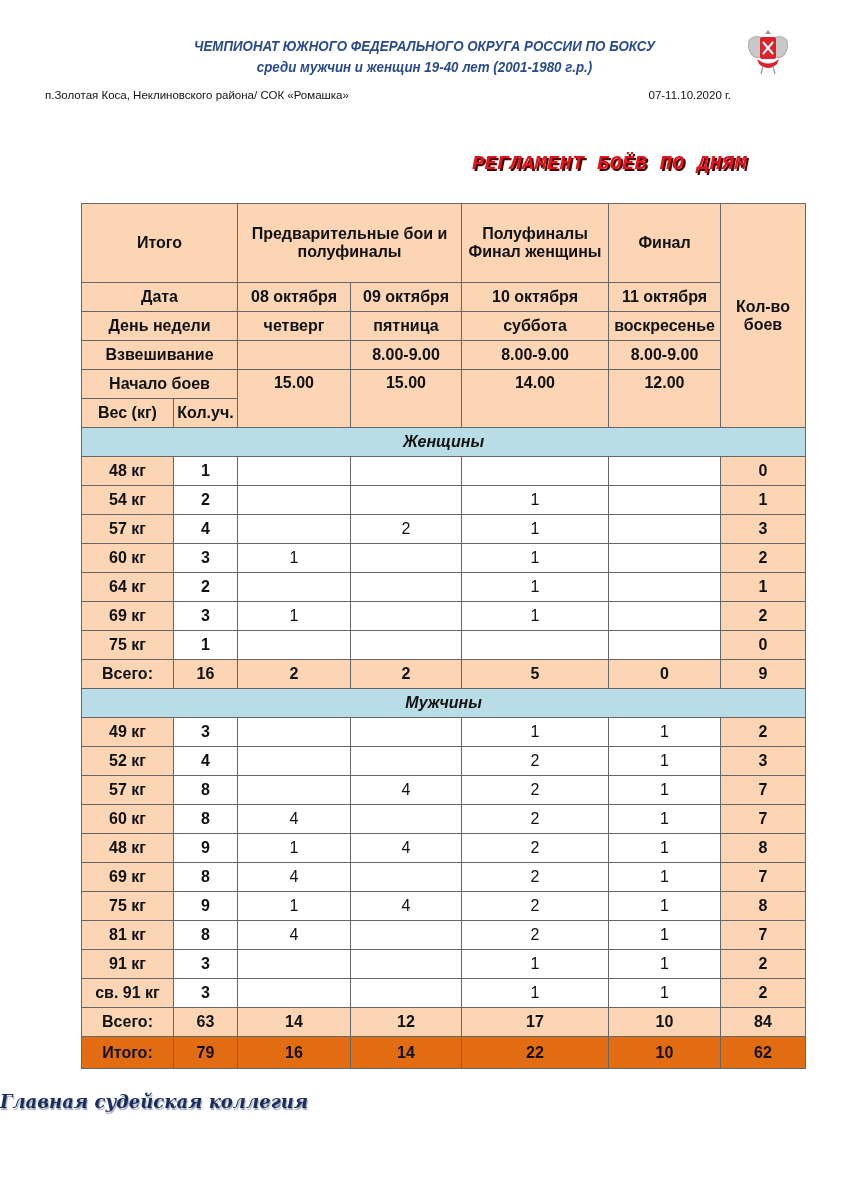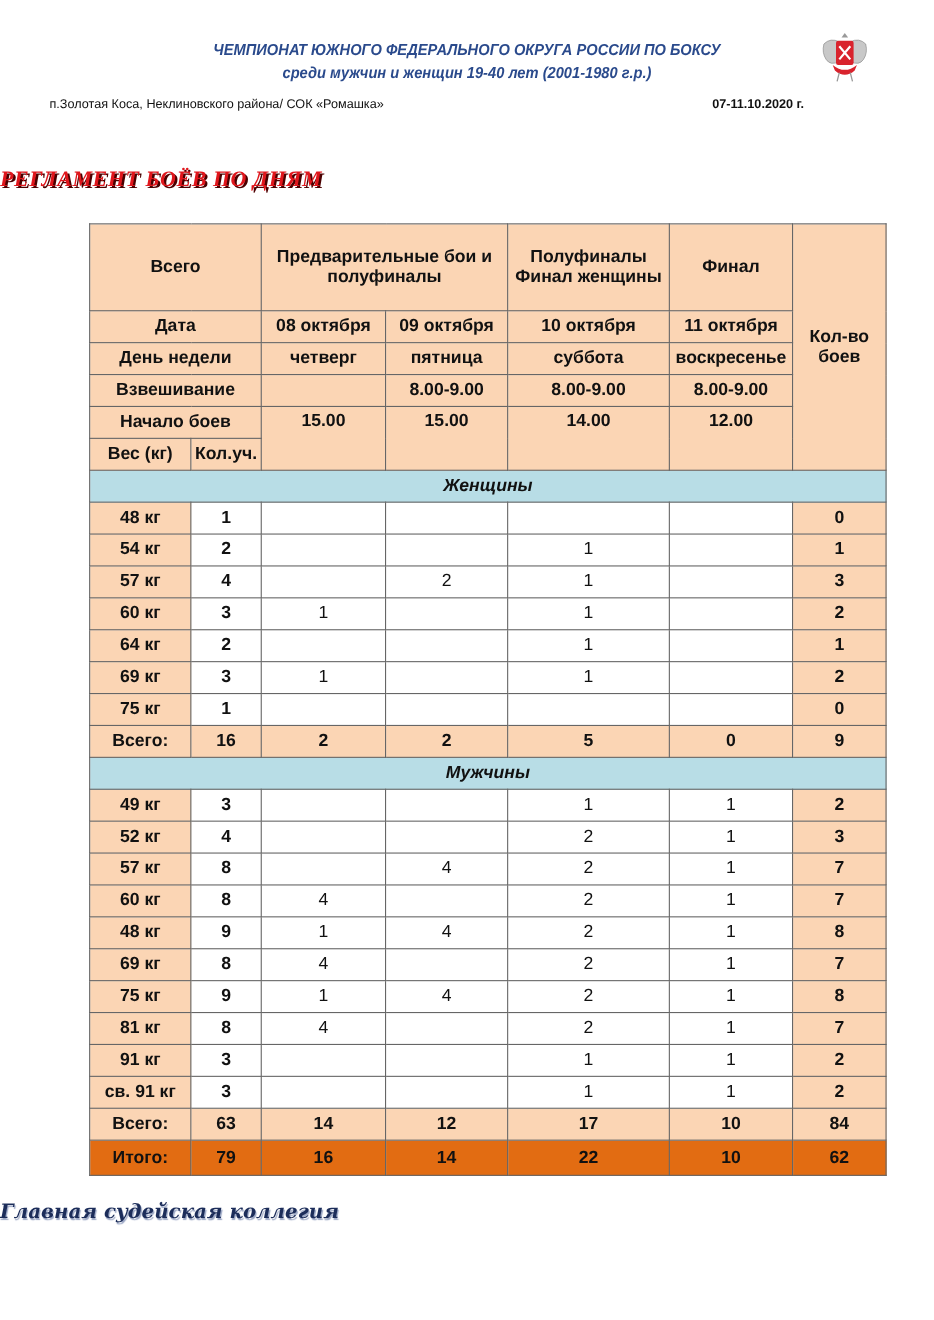--- a/index.html
+++ b/index.html
@@ -1,22 +1,22 @@
 <!DOCTYPE html>
 <html><head>
 <meta charset="utf-8">
 <style>
   html,body{margin:0;padding:0;background:#ffffff;}
   body{width:849px;height:1200px;position:relative;overflow:hidden;font-family:"Liberation Sans",sans-serif;color:#111;}
   .hdr-title{position:absolute;left:0;width:849px;top:38px;text-align:center;font-style:italic;font-weight:bold;color:#2a4a8c;font-size:14.5px;letter-spacing:0;transform:scaleX(0.92);}
   .hdr-sub{position:absolute;left:0;width:849px;top:59px;text-align:center;font-style:italic;font-weight:bold;color:#2a4a8c;font-size:14.5px;transform:scaleX(0.92);}
   .logo{position:absolute;left:745px;top:26px;width:46px;height:50px;}
   .place{position:absolute;left:45px;top:89px;font-size:11.5px;font-weight:normal;color:#111;}
-  .dates{position:absolute;right:118px;top:89px;font-size:11.5px;font-weight:bold;color:#111;margin-left:48px;}
-  .regl{position:absolute;left:0;width:747px;top:152px;text-align:left;font-family:Liberation Serif, serif;font-style:italic;font-weight:bold;font-size:20px;color:#e0161c;text-shadow:2px 2px 0 #4a0000;letter-spacing:0.5px;}
+  .dates{position:absolute;right:118px;top:89px;font-size:11.5px;font-weight:normal;color:#111;margin-left:48px;}
+  .regl{position:absolute;left:0;width:747px;top:152px;text-align:right;font-family:Liberation Mono, monospace;font-style:italic;font-weight:bold;font-size:20px;color:#e0161c;text-shadow:2px 2px 0 #4a0000;letter-spacing:0.5px;}
   .footer{position:absolute;left:0;width:849px;top:1091px;font-family:"DejaVu Serif",serif;font-style:italic;font-weight:bold;font-size:18px;color:#1c2d5a;text-shadow:1px 2px 1px #9aa6c4;}
   table.sched{position:absolute;left:81px;top:203px;width:724px;border-collapse:collapse;table-layout:fixed;}
   table.sched td{border:1px solid #666;text-align:center;vertical-align:middle;padding:0;font-size:16px;}
   .peach{background:#fbd5b4;}
   .white{background:#ffffff;}
   .blue{background:#b8dde6;}
   .orange{background:#e26c12;margin-left:40px;}
   .b{font-weight:bold;}
   .hd td{font-weight:bold;font-size:16px;}
   .section td{font-style:italic;font-weight:bold;font-size:16px;height:28px;}
@@ -50,21 +50,21 @@
     <col style="width:92px">
       <col style="width:64px">
       <col style="width:113px">
       <col style="width:111px">
       <col style="width:147px">
       <col style="width:112px">
       <col style="width:85px">
   </colgroup>
   <tbody>
       <tr class="hd" style="height:79px">
-    <td colspan="2" class="peach">Всего</td>
+    <td colspan="2" class="peach">Итого</td>
     <td colspan="2" class="peach">Предварительные бои и полуфиналы</td>
     <td class="peach">Полуфиналы Финал женщины</td>
     <td class="peach">Финал</td>
     <td rowspan="6" class="peach">Кол-во боев</td>
   </tr>
   <tr class="hd" style="height:29px">
     <td colspan="2" class="peach">Дата</td>
     <td class="peach">08 октября</td>
     <td class="peach">09 октября</td>
     <td class="peach">10 октября</td>

